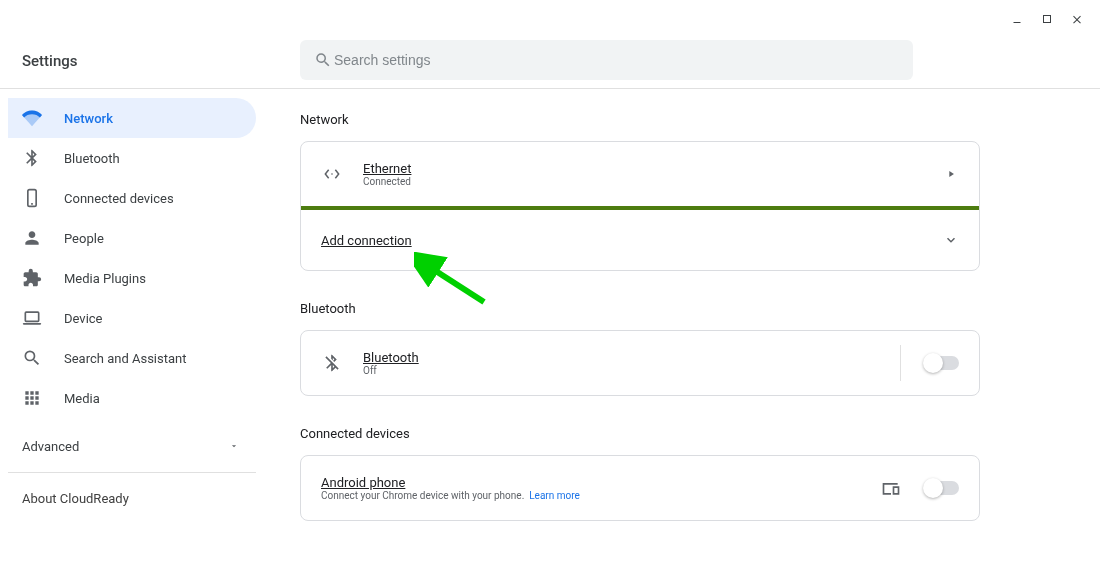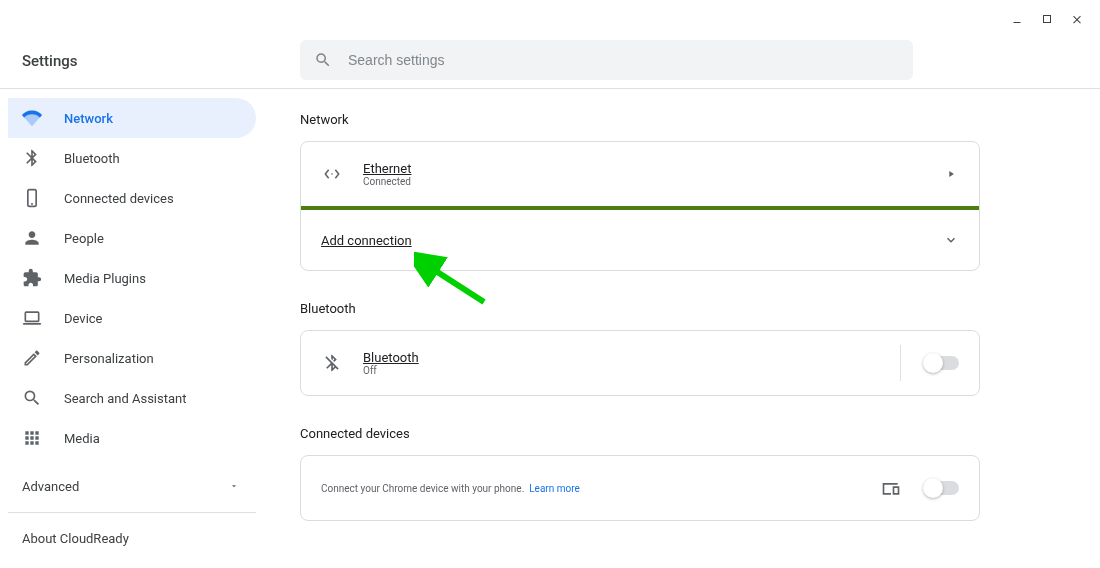--- a/index.html
+++ b/index.html
@@ -47,21 +47,20 @@
     position: absolute;
     left: 300px;
     top: 40px;
     width: 613px;
     height: 40px;
     background: #f1f3f4;
     border-radius: 6px;
     display: flex;
     align-items: center;
     padding: 0 14px;
-    gap: 14px;
   }
   .searchbox input {
     flex: 1;
     border: none;
     background: transparent;
     outline: none;
     font-size: 14px;
     color: #5f6368;
   }
   .searchbox input::placeholder { color: #80868b; }
@@ -290,28 +289,20 @@
   <div class="sidebar-item">
     <span class="icon">
       <svg width="20" height="20" viewBox="0 0 24 24" fill="none" stroke="#5f6368" stroke-width="2">
           <rect x="4" y="5" width="16" height="11" rx="1"></rect>
           <path d="M2 19h20" stroke-linecap="round"></path>
         </svg>
     </span>
     <span>Device</span>
   </div>
 
-  <div class="sidebar-item">
-    <span class="icon">
-      <svg width="20" height="20" viewBox="0 0 24 24" fill="none" stroke="#5f6368" stroke-width="2">
-          <path d="M14.06 9.02 15 9.96l-9.2 9.2H5v-.79l9.06-9.35zM17.66 3c-.25 0-.51.1-.7.29l-1.83 1.83 3.75 3.75 1.83-1.83a.996.996 0 0 0 0-1.41l-2.34-2.34c-.2-.2-.45-.29-.71-.29zM14.06 6.19 3 17.25V21h3.75L17.81 9.94l-3.75-3.75z" fill="#5f6368" stroke="none"></path>
-        </svg>
-    </span>
-    <span>Personalization</span>
-  </div>
 
   <div class="sidebar-item">
     <span class="icon">
       <svg width="20" height="20" viewBox="0 0 24 24" fill="#5f6368">
           <path d="M15.5 14h-.79l-.28-.27A6.471 6.471 0 0 0 16 9.5 6.5 6.5 0 1 0 9.5 16a6.47 6.47 0 0 0 4.23-1.57l.27.28v.79L19 20.49 20.49 19 15.5 14zm-6 0C7.01 14 5 11.99 5 9.5S7.01 5 9.5 5 14 7.01 14 9.5 11.99 14 9.5 14z"></path>
         </svg>
     </span>
     <span>Search and Assistant</span>
   </div>
 
@@ -394,20 +385,21 @@
         <span class="vsep"></span>
         <span class="toggle"></span>
       </span>
     </div>
   </div>
 
   <div class="section-title" style="margin-top:30px">Connected devices</div>
   <div class="card">
     <div class="row">
       <div class="texts">
+        <span class="primary">Android phone</span>
         <span class="secondary">
           <span>Connect your Chrome device with your phone.</span>&nbsp;&nbsp;<span class="link">Learn more</span>
         </span>
       </div>
       <span class="trail">
         <span>
           <svg width="20" height="20" viewBox="0 0 24 24" fill="#5f6368">
               <path d="M2 6h18v2H4v10h8v2H2V6zm12 4h8v10h-8V10zm2 2v6h4v-6h-4z"></path>
             </svg>
         </span>

